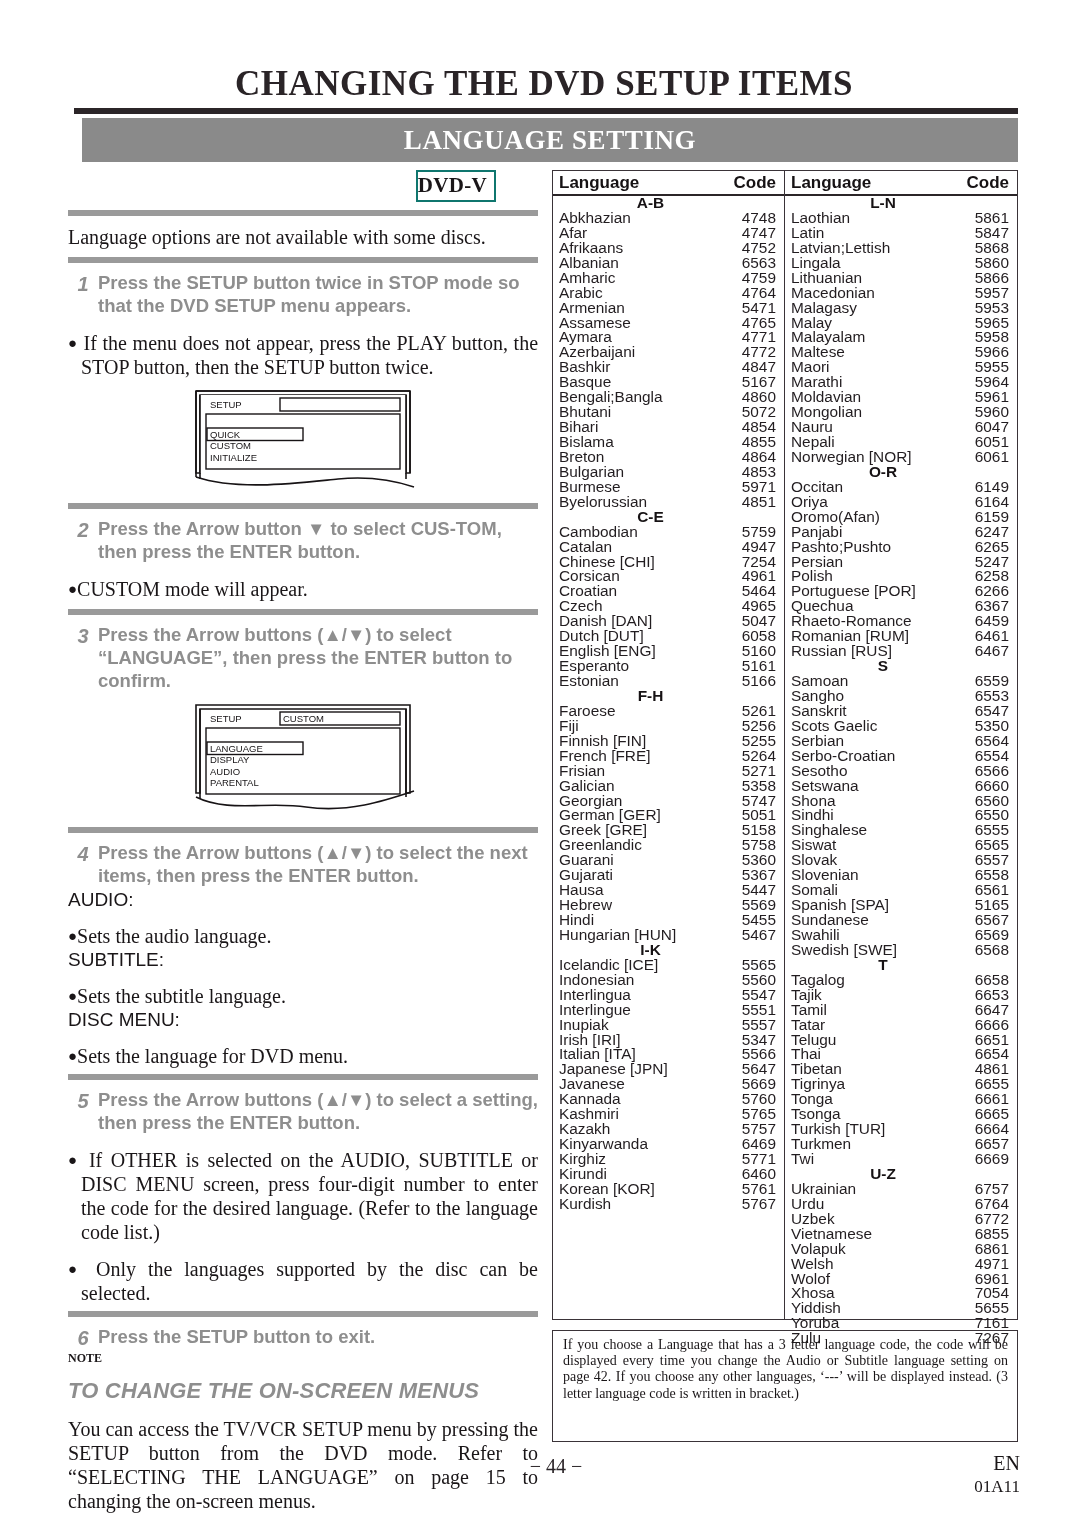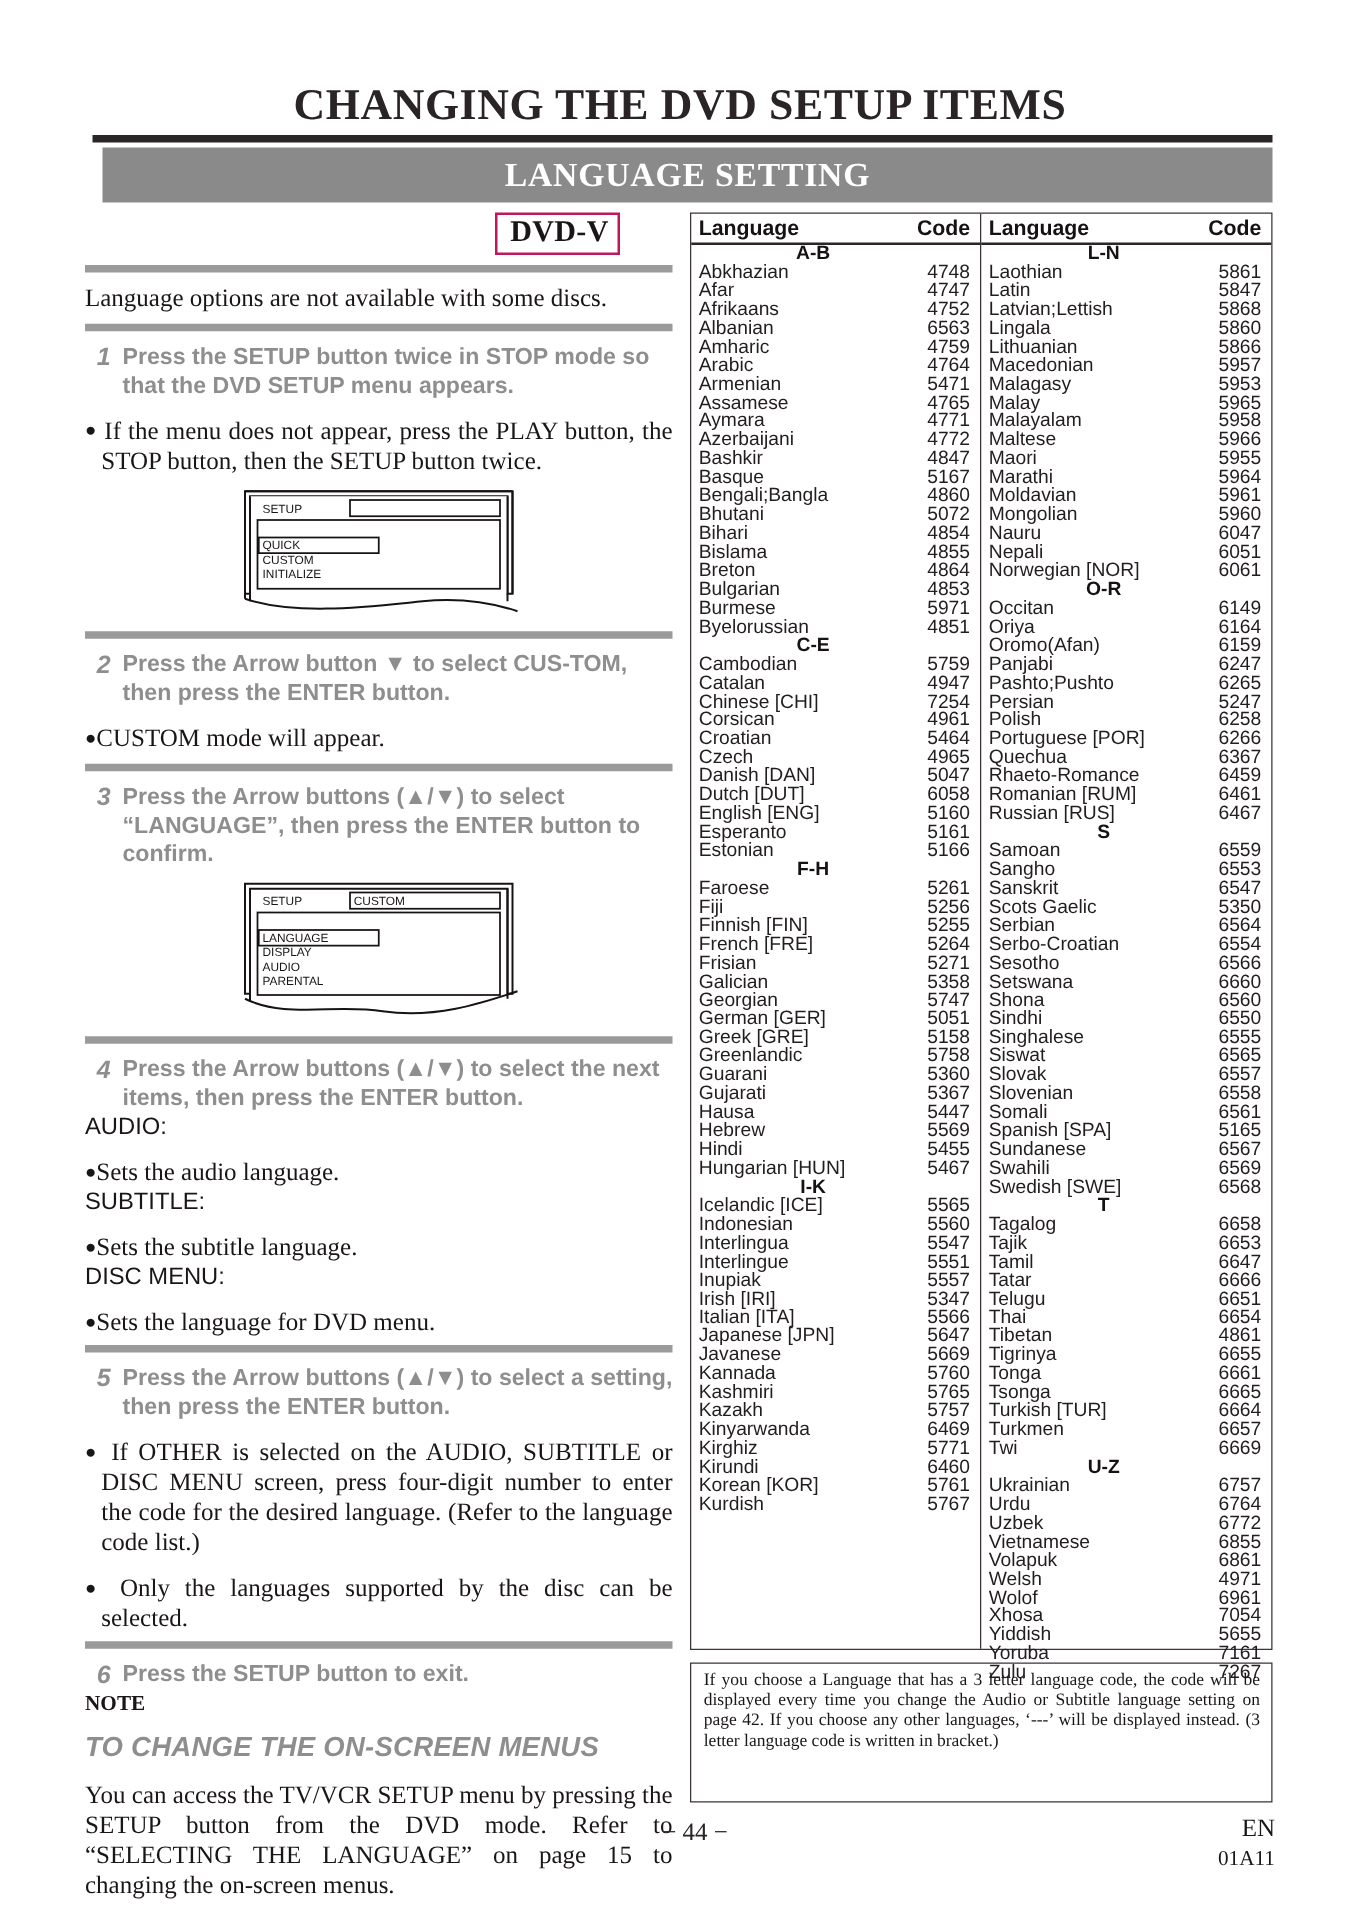--- a/index.html
+++ b/index.html
@@ -44,24 +44,24 @@
     letter-spacing: 0.6px;
   }
 
   
   .leftcol {
     position: absolute; left: 64px; top: 170px; width: 470px;
   }
   .dvdv-wrap { text-align: right; padding-right: 42px; }
   .dvdv {
     display: inline-block;
-    border: 2px solid #be185d;
-    padding: 1px 7px 2px 10px;
+    border: 2px solid #0f766e;
+    padding: 1px 7px 2px 0;
     font-family: "Liberation Serif", serif;
-    font-weight: bold; font-size: 24px;
+    font-weight: bold; font-size: 21px;
     letter-spacing: 0.3px;
   }
   .hr-grey {
     height: 6px; background: #9a9a9a; margin: 8px 0 9px 0; width: 100%;
   }
   .intro {
     font-size: 20px; line-height: 1.22; margin-bottom: 2px;
   }
   .step {
     display: flex; margin-top: 5px;
@@ -98,21 +98,21 @@
 
   .italic-head {
     font-family: "Liberation Sans", sans-serif;
     font-weight: bold; font-style: italic;
     font-size: 22px; color: #8e8e8e;
     letter-spacing: 0.2px;
     margin-top: 12px; margin-bottom: 2px;
   }
   .note-head {
     font-family: "Liberation Serif", serif;
-    font-weight: bold; font-size: 17px; margin-top: 1px;
+    font-weight: bold; font-size: 12px; margin-top: 1px;
   }
 
   
   .table-box {
     position: absolute; left: 548px; top: 170px;
     width: 466px; height: 1150px;
     border: 1.5px solid #3a3338;
     background: #fff;
     display: flex;
   }

